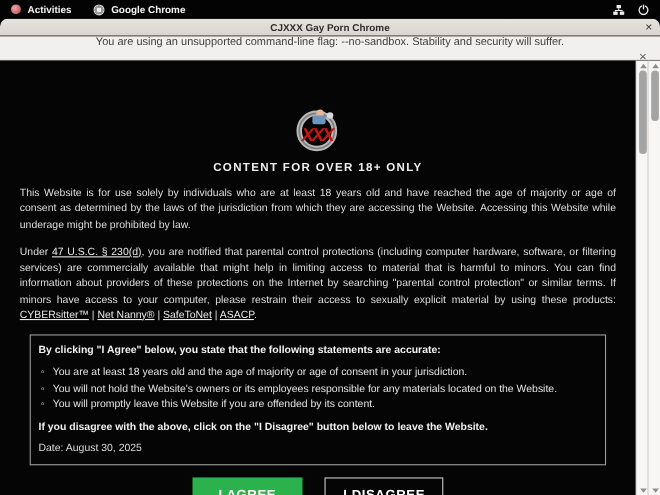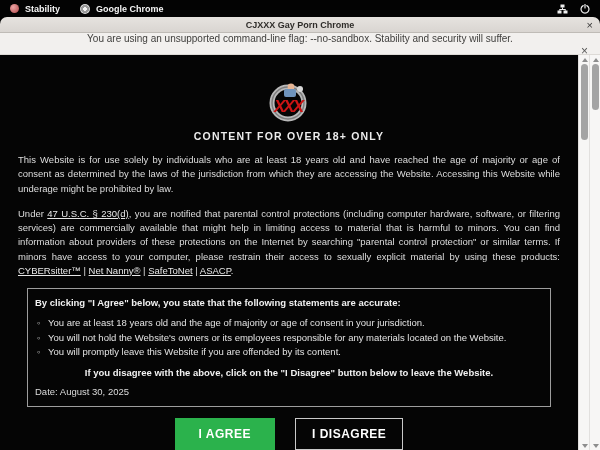--- a/index.html
+++ b/index.html
@@ -49,40 +49,40 @@
   }
   .warning-close { margin-left: auto; color: #5a5a5a; font-size: 12px; cursor: pointer; }
 
   
   .content {
     position: relative; height: 395px; background: #050505; color: #e2e2e2;
     overflow: hidden;
   }
   .content-inner { margin-right: 22px; padding: 0 18px; font-size: 9.5px; }
 
-  .logo-wrap { display: flex; justify-content: center; padding-top: 24px; }
+  .logo-wrap { display: flex; justify-content: center; padding-top: 40px; }
   .heading {
     margin-top: 5px; text-align: center; font-size: 10.5px; letter-spacing: 1.2px;
     color: #ededed; font-weight: 600;
   }
   .para { margin-top: 11px; line-height: 1.5; text-align: justify; color: #dedede; }
   .plink { color: #e8e8e8; text-decoration: underline; cursor: pointer; }
 
   .statement-box {
     margin: 10px 9px 0 9px; border: 1px solid #9d9d9d; padding: 8px 7px 9px 7px;
   }
   .box-intro { font-weight: bold; color: #f1f1f1; line-height: 1.3; }
   .box-list { margin: 7px 0 0 0; list-style: none; }
   .box-list li {
     position: relative; padding-left: 13px; margin-bottom: 1px; line-height: 1.42; color: #e3e3e3;
   }
   .box-list li::before {
     content: "◦"; position: absolute; left: 2px; top: 0; color: #cfcfcf;
   }
-  .box-note { font-weight: bold; margin-top: 8px; color: #f1f1f1; text-align: center; }
+  .box-note { font-weight: bold; margin-top: 8px; color: #f1f1f1; }
   .box-date { margin-top: 8px; color: #dcdcdc; }
 
   .btn-row { display: flex; justify-content: center; gap: 20px; margin-top: 11px; }
   .btn { font-family: "Liberation Sans", sans-serif; font-size: 12px; font-weight: bold;
          letter-spacing: 0.5px; color: #fff; cursor: pointer; height: 32px; }
   .btn-agree { background: #2bb24c; border: none; padding: 0 24px; }
   .btn-disagree { background: transparent; border: 1px solid #c9c9c9; padding: 0 16px; }
 
   
   .sb { position: absolute; top: 0; bottom: 0; width: 11px; background: #f7f6f5; border-left: 1px solid #e2e0de; }
@@ -95,21 +95,21 @@
   .sb-thumb { position: absolute; left: 2px; width: 7px; border-radius: 4px; background: #a4a4a4; }
   .sb-inner .sb-thumb { top: 9px; height: 76px; }
   .sb-outer .sb-thumb { top: 9px; height: 46px; }
 </style>
 </head>
 <body>
 
 <div class="top-bar">
   <div class="tb-left">
     <span class="rec-dot"></span>
-    <span>Stability</span>
+    <span>Activities</span>
     <span class="chrome-glyph"></span>
     <span>Google Chrome</span>
   </div>
   <div class="tb-right">
     <span>
       <svg width="11" height="10" viewBox="0 0 11 10">
         <rect x="3.5" y="0.5" width="4" height="3" fill="#eee"></rect>
         <rect x="0.5" y="6.5" width="4" height="3" fill="#eee"></rect>
         <rect x="6.5" y="6.5" width="4" height="3" fill="#eee"></rect>
         <path d="M5.5 3.5 v2 M2.5 6.5 v-1 h6 v1" stroke="#eee" fill="none" stroke-width="1"></path>

